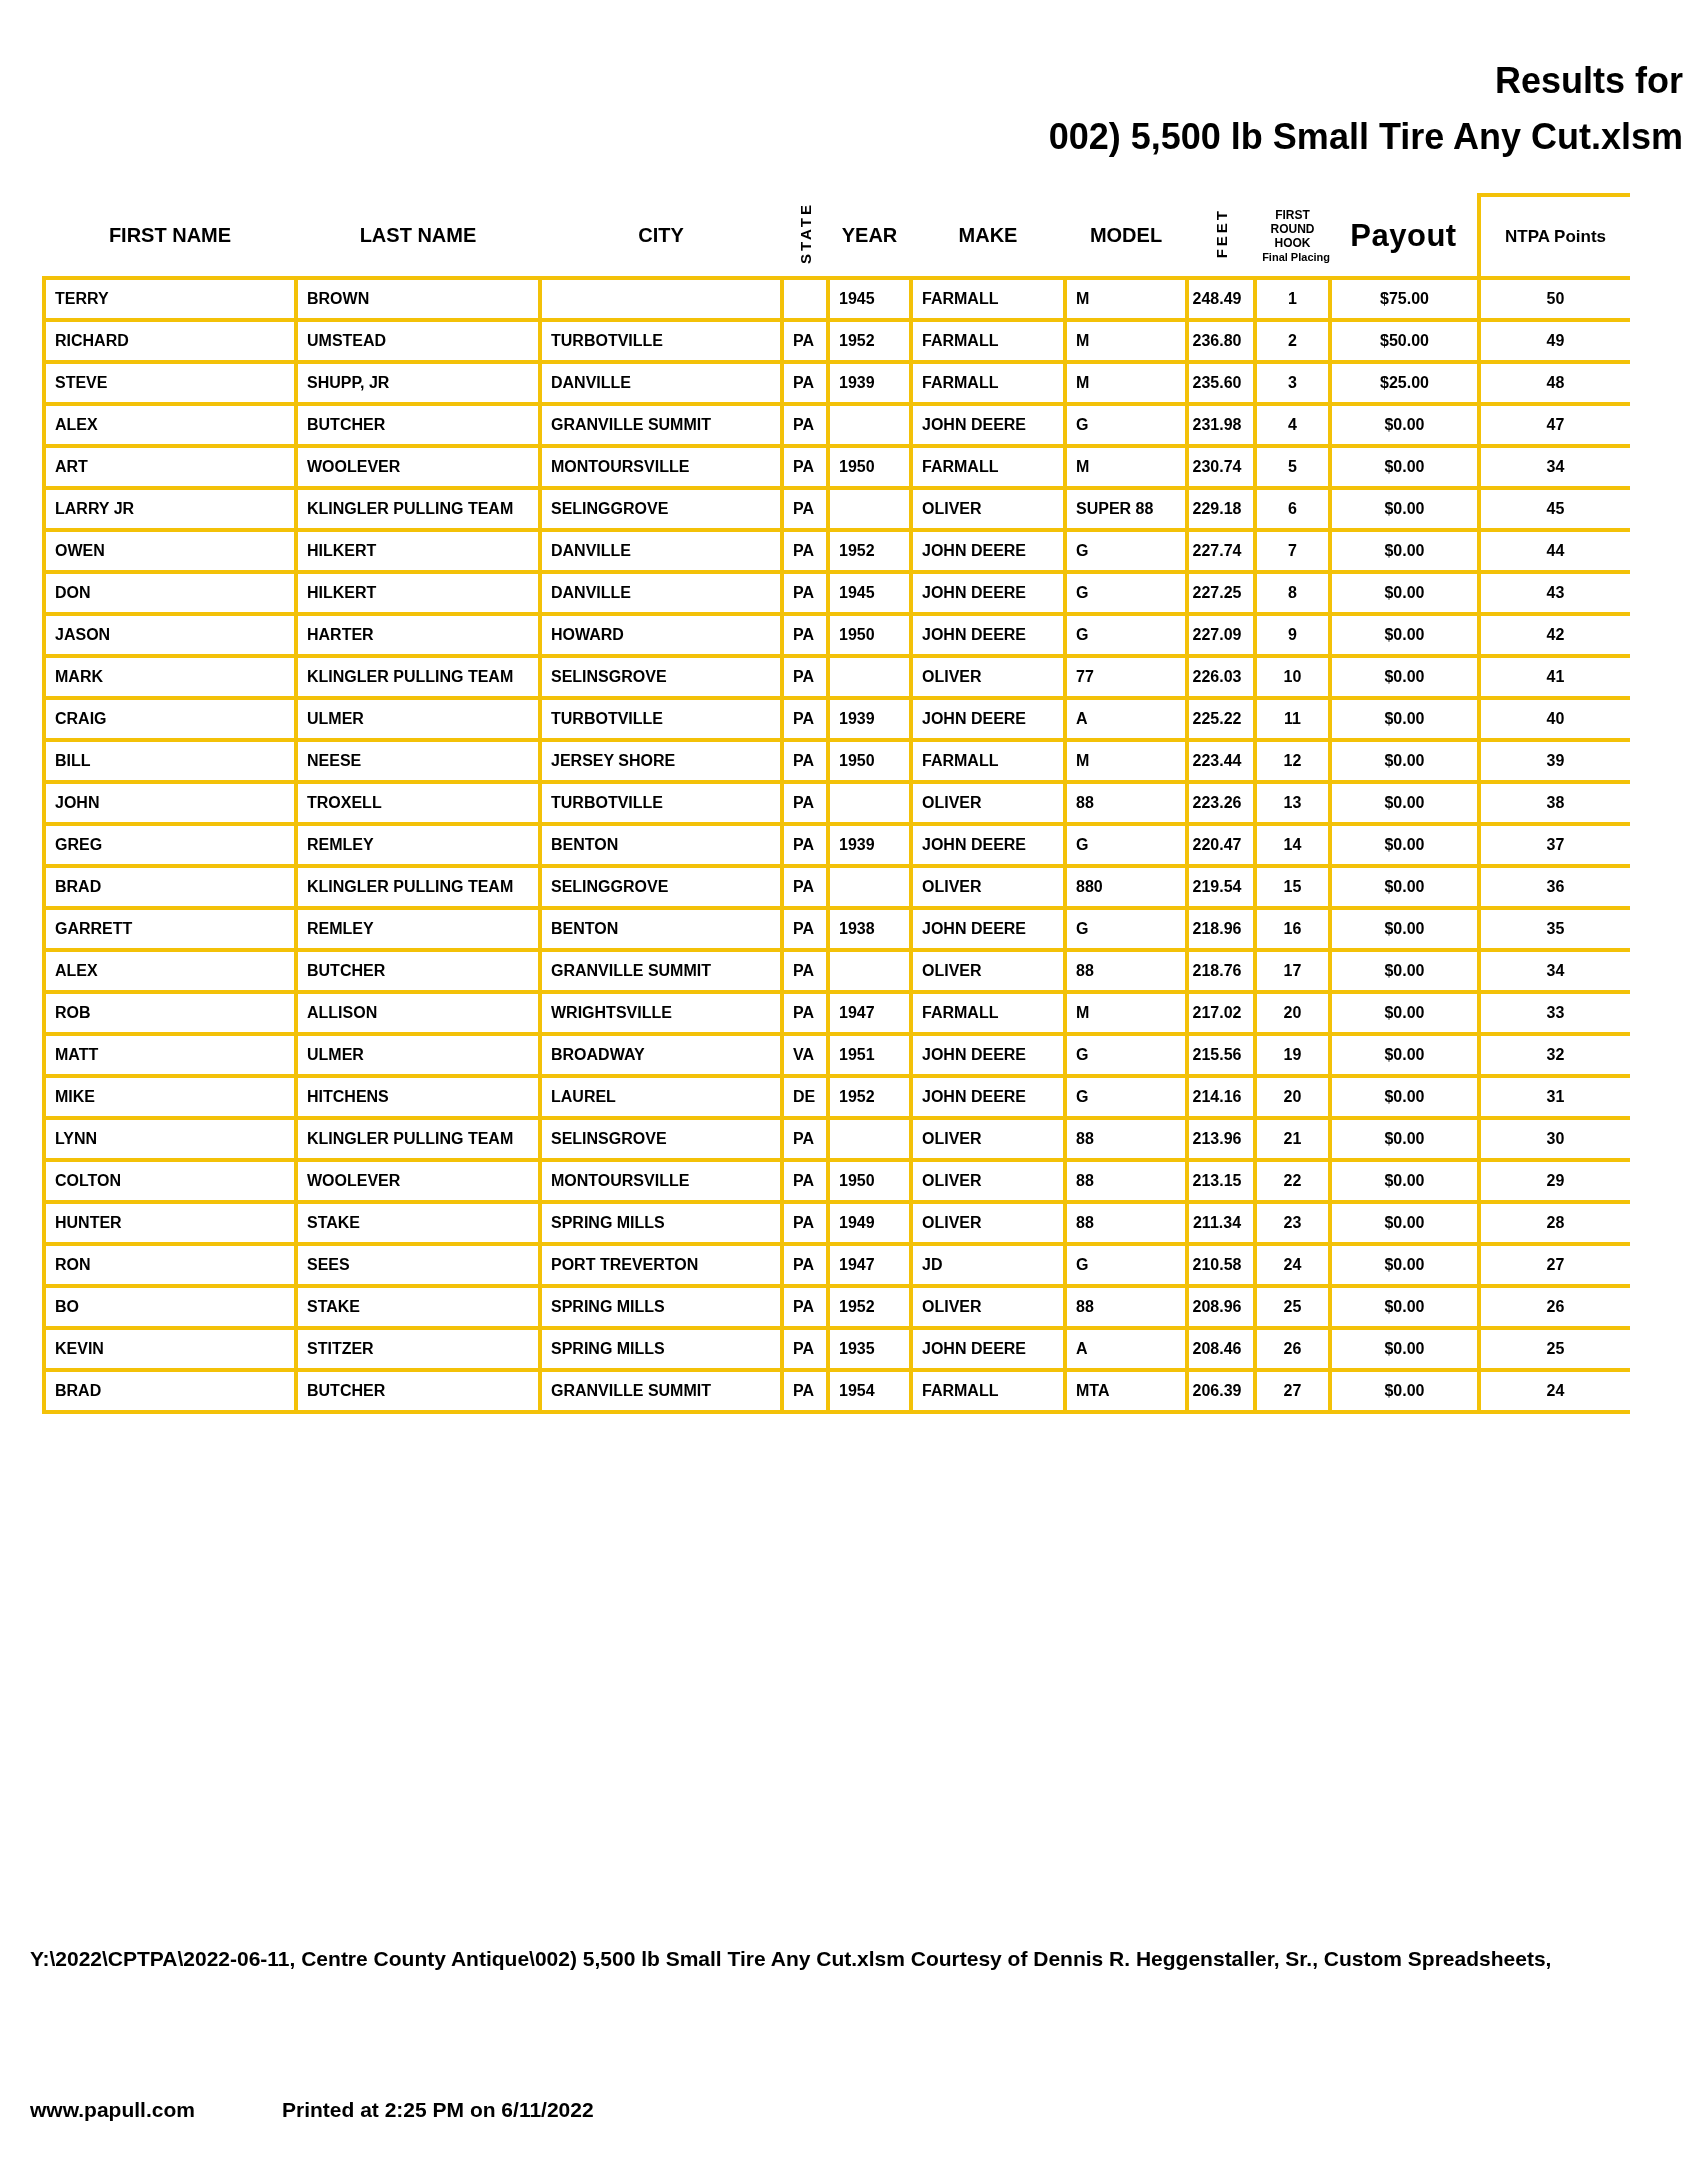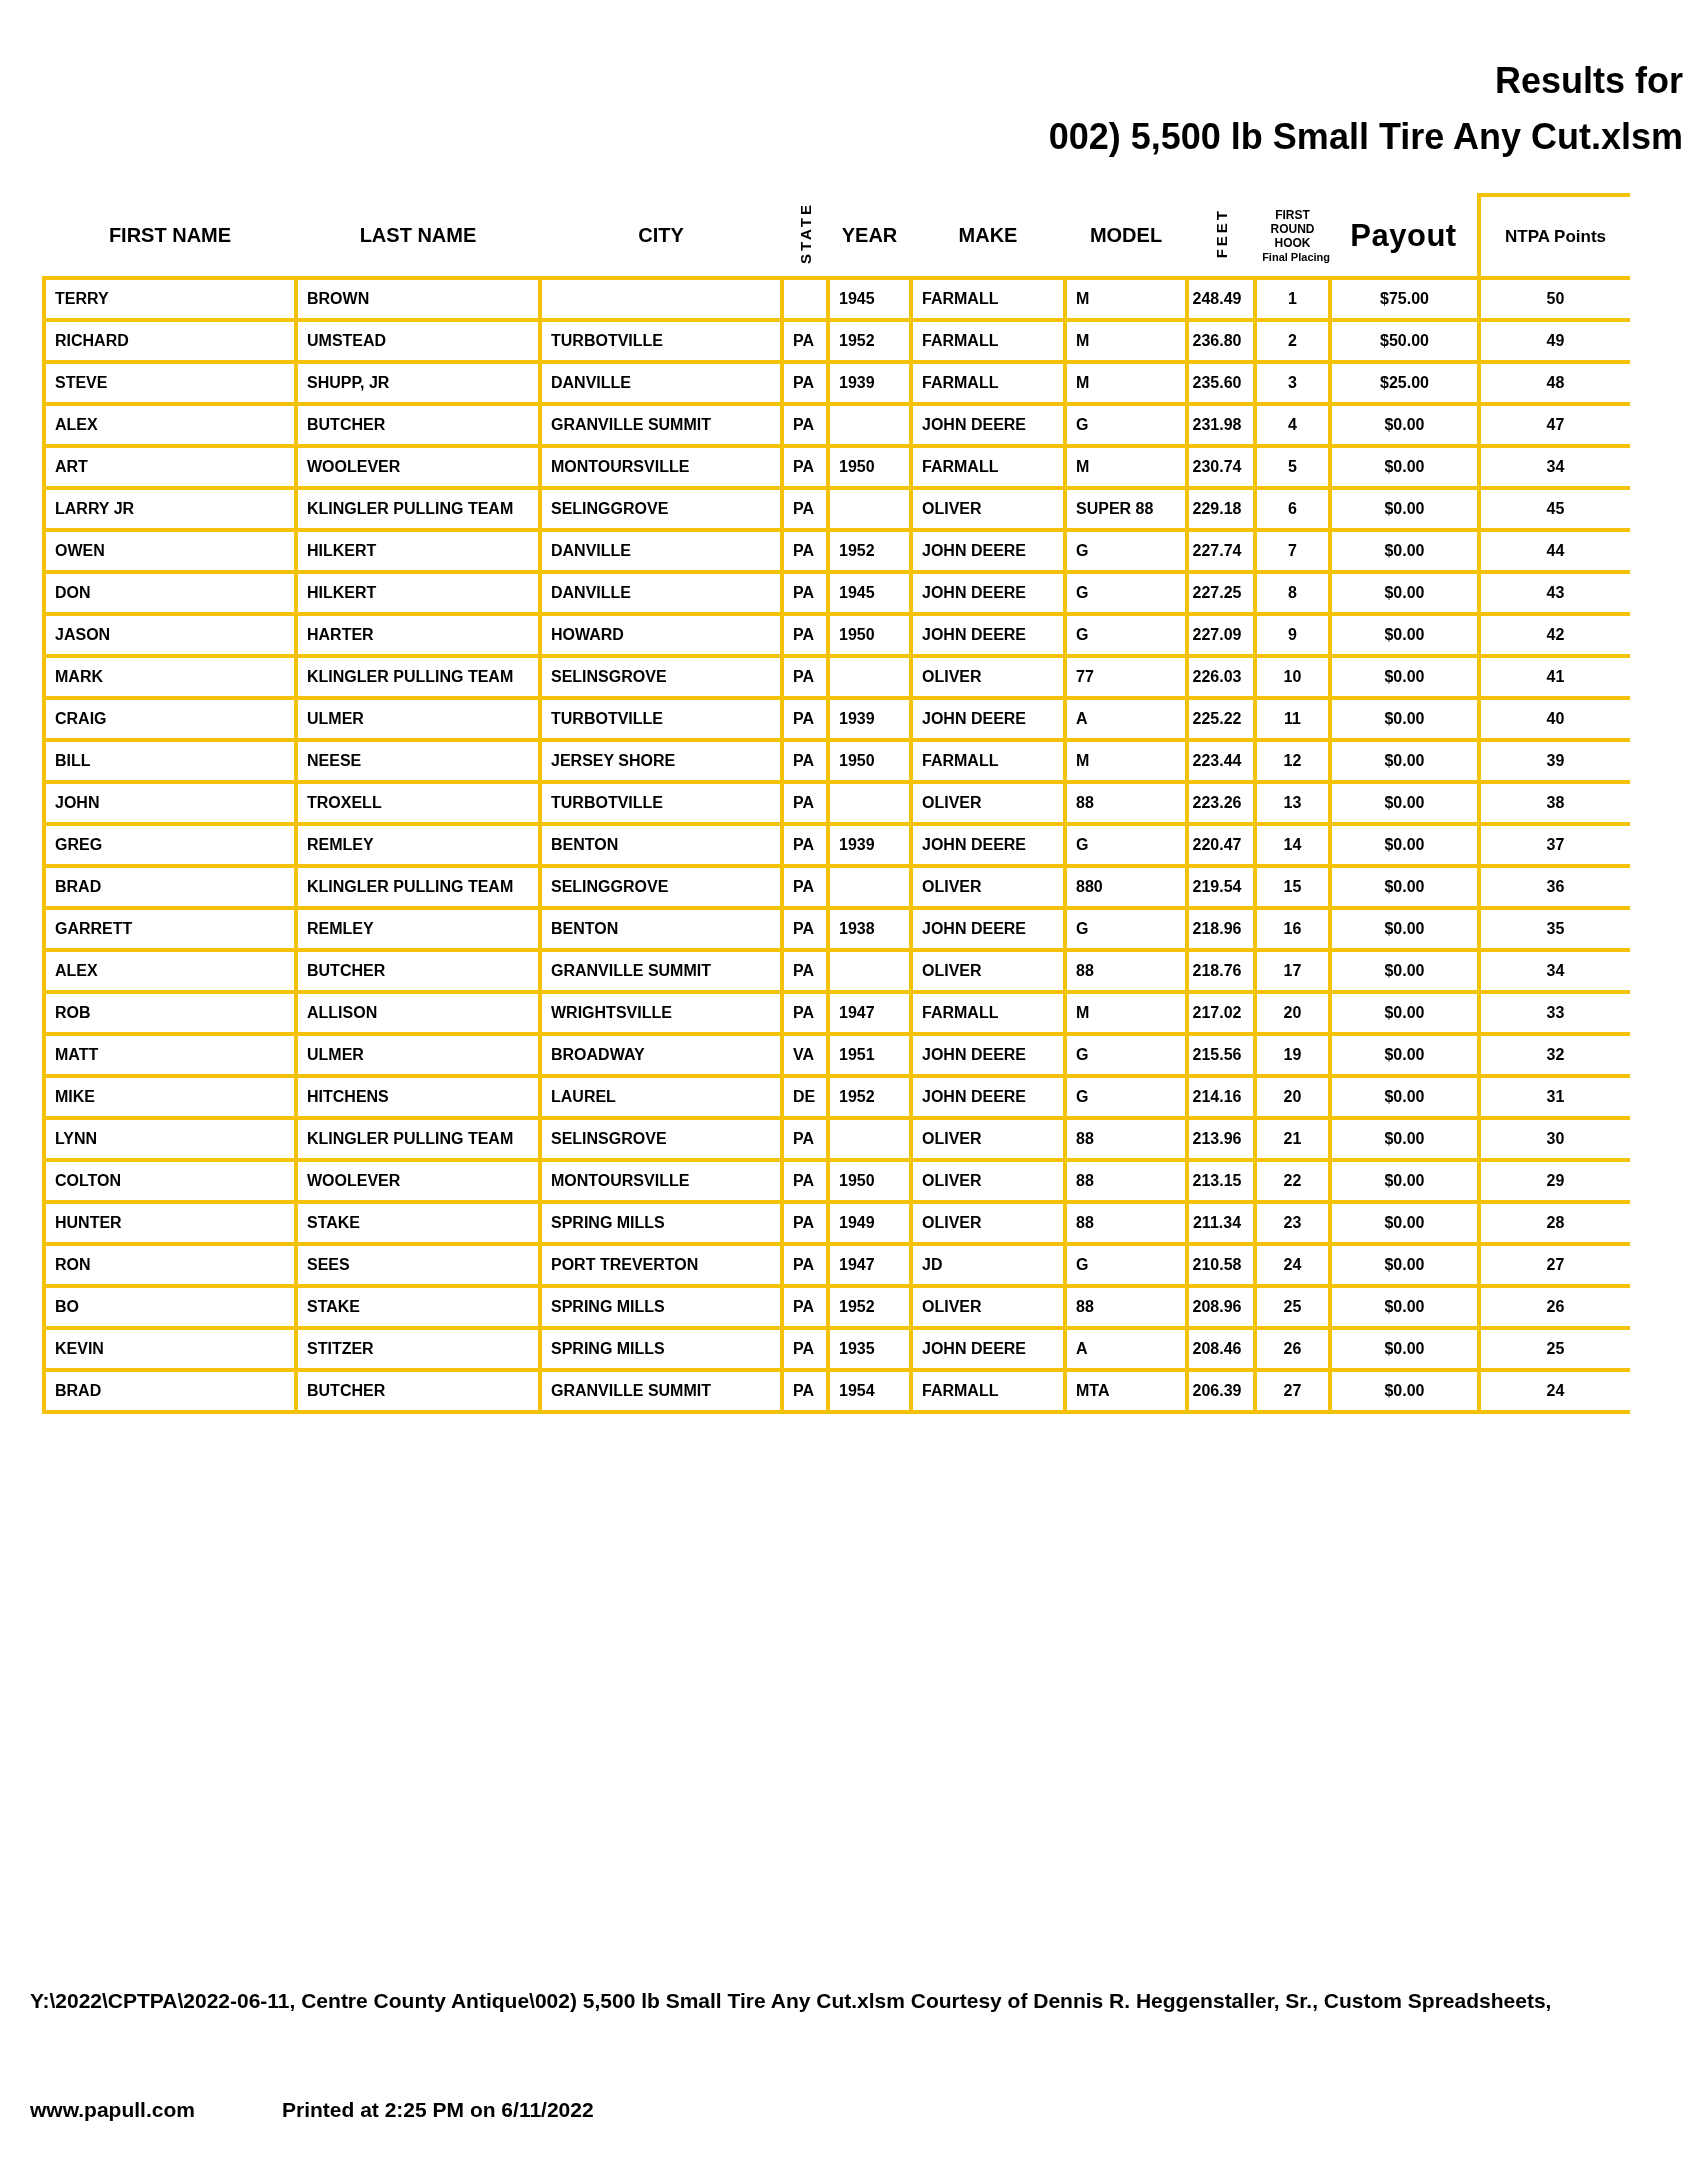--- a/index.html
+++ b/index.html
@@ -73,21 +73,21 @@
   }
   td.c { text-align: center; padding: 0; }
   td.r { text-align: center; padding: 0 8px 0 0; }
   td.ntpa { border-right: none; }
 
   .footer {
     position: absolute; left: 30px; right: 20px;
     font-weight: bold; font-size: 21px; line-height: 26px;
     white-space: nowrap;
   }
-  .footer-line1 { top: 1988px; }
+  .footer-line1 { top: 1946px; }
   .footer-line2 { top: 2097px; }
   .footer .printed { position: absolute; left: 252px; top: 0; }
 </style>
 </head>
 <body>
 
 <div class="page-title">
   <div class="t1">Results for</div>
   <div class="t2">002) 5,500 lb Small Tire Any Cut.xlsm</div>
 </div>

